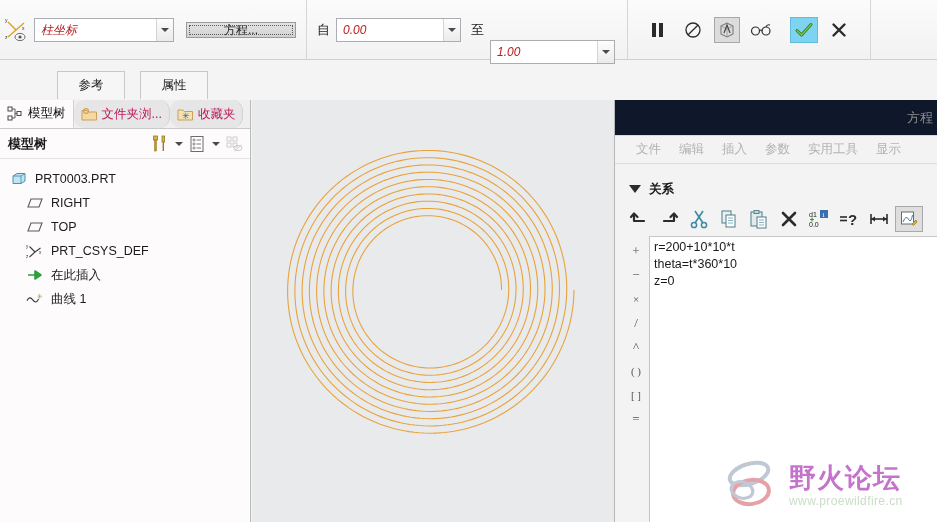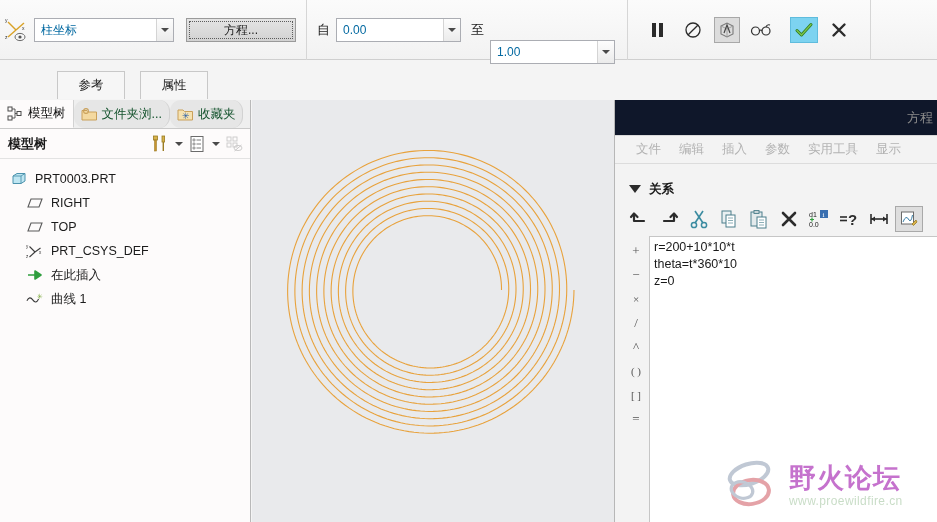--- a/index.html
+++ b/index.html
@@ -26,39 +26,39 @@
   }
   .csys-icon {
     width: 24px; height: 26px; position: relative; margin: 0 4px 0 2px;
     flex: 0 0 auto;
   }
   .csys-icon svg { display: block; }
 
   .combo {
     height: 24px; background: #ffffff; border: 1px solid #abadb3;
     display: flex; align-items: center; position: relative;
-    font-size: 12px; color: #0369a1;
+    font-size: 12px; color: #b91c1c; font-style: italic;
   }
   .combo .val { padding: 0 6px; white-space: nowrap; overflow: hidden; }
   .combo .arrow {
     width: 17px; height: 22px; border-left: 1px solid #d4d4d4;
     background: linear-gradient(#fdfdfd,#ebebeb);
     display: flex; align-items: center; justify-content: center;
     position: absolute; right: 0; top: 0;
   }
   .tri-down {
     width: 0; height: 0; border-left: 4px solid transparent;
     border-right: 4px solid transparent; border-top: 4px solid #4a4a4a;
   }
   .combo-coord { width: 140px; margin-left: 2px; }
   .combo-from  { width: 125px; }
   .combo-to    { width: 125px; margin-top: 44px; }
 
   .btn-eq {
-    height: 24px; width: 110px; margin-left: 12px;
+    height: 16px; width: 110px; margin-left: 12px;
     background: linear-gradient(#e4e4e4,#d2d2d2);
     border: 1px solid #9a9a9a;
     display: flex; align-items: center; justify-content: center;
     font-size: 12px; color: #222; position: relative;
   }
   .btn-eq::after {
     content: ""; position: absolute; left: 2px; top: 2px; right: 2px; bottom: 2px;
     border: 1px dotted #5c5c5c;
   }
 
@@ -100,21 +100,21 @@
   .nav-tabs {
     height: 29px; display: flex; align-items: stretch;
     background: #efefef; border-bottom: 1px solid #c9c9c9;
   }
   .nav-tab {
     display: flex; align-items: center; gap: 4px; padding: 0 7px;
     font-size: 12.5px; color: #333; position: relative;
     border-right: 1px solid #d2d2d2;
   }
   .nav-tab.active { background: #fdfbfb; color: #111; border-bottom: 1px solid #fdfbfb; }
-  .nav-tab.inactive { background: #e6e6e6; color: #14532d; border-radius: 11px; }
+  .nav-tab.inactive { background: #e6e6e6; color: #be185d; border-radius: 11px; }
   .nav-tab .tico { width: 17px; height: 15px; display: inline-block; }
 
   .tree-header {
     height: 30px; display: flex; align-items: center;
     padding: 0 4px 0 8px; background: #fdfbfb;
     border-bottom: 1px solid #e3e3e3;
   }
   .tree-title { font-size: 13px; font-weight: bold; color: #1a1a1a; flex: 1; }
   .th-ico { width: 24px; height: 22px; display: flex; align-items: center; justify-content: center; }
   .th-arrow { width: 13px; height: 22px; display: flex; align-items: center; justify-content: center; }

